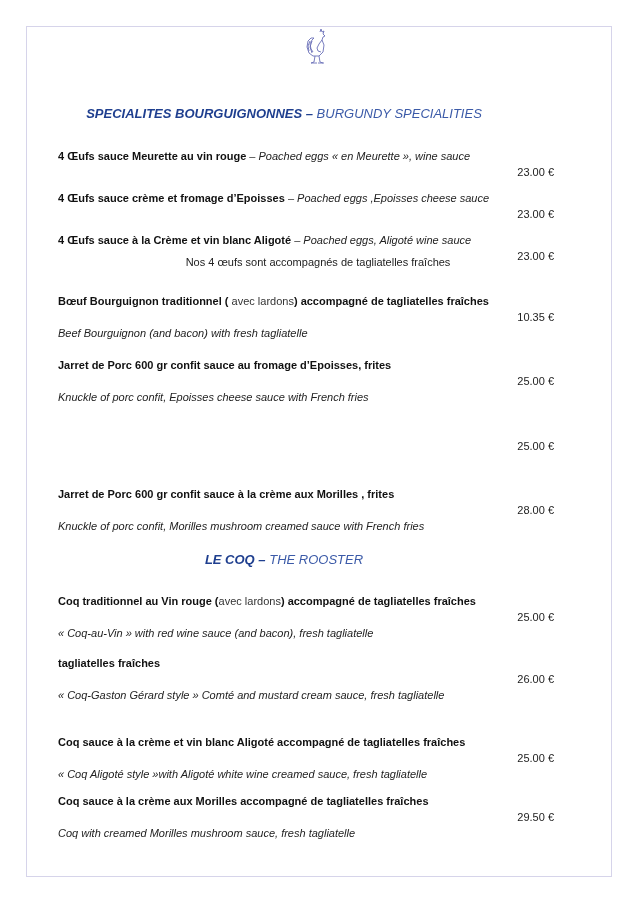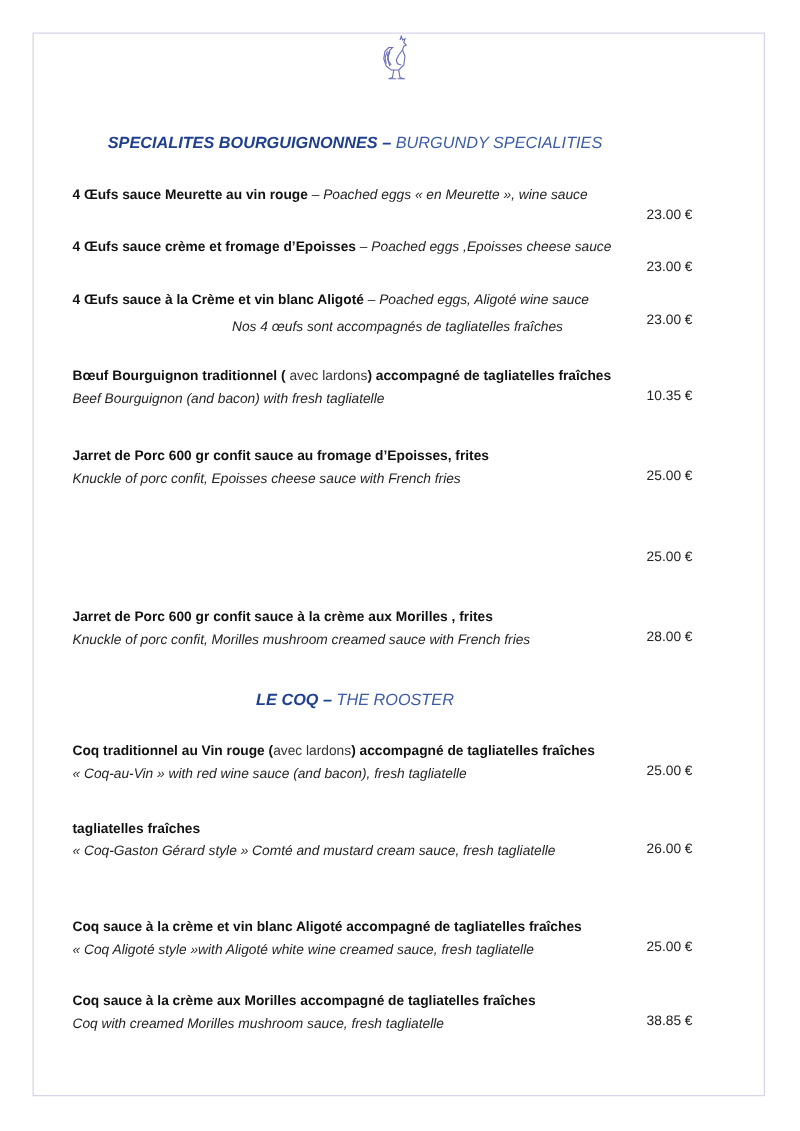--- a/index.html
+++ b/index.html
@@ -12,22 +12,22 @@
                    font-size: 13px; font-style: italic; color: #2f4f9e; }
   .section-title .fr { font-weight: bold; color: #1f3f8f; }
   .section-title .en { color: #3b5aa8; }
   .item { position: absolute; left: 58px; width: 500px; font-size: 11px; }
   .line { position: relative; height: 18px; line-height: 18px; white-space: nowrap; }
   .name { font-weight: bold; }
   .light { font-weight: normal; color: #333; }
   .sep { color: #333; }
   .en-inline { font-style: italic; color: #222; }
   .price { position: absolute; right: 4px; top: 16px; font-size: 11px; color: #222; }
-  .trans { font-style: italic; color: #222; height: 18px; line-height: 18px; margin-top: 0; white-space: nowrap; }
-  .note { font-style: italic; color: #222; text-align: center; height: 18px; line-height: 18px; margin-top: 4px; padding-left: 20px; }
+  .trans { font-style: italic; color: #222; height: 18px; line-height: 18px; margin-top: 14px; white-space: nowrap; }
+  .note { color: #222; text-align: center; height: 18px; line-height: 18px; margin-top: 4px; padding-left: 20px; }
 </style>
 </head>
 <body>
 
 <div class="frame"></div>
 
 <svg class="logo" viewBox="0 0 38 44" fill="none" stroke="#6a6fb8" stroke-width="0.9">
   <path d="M22 5 L23 2 L24 5 L26 4 L25 7 L27 9 L25 10 L24 13 L26 18 L25 25 L21 29 L15 29 L11 26 L9 20 L10 14 L13 11 L16 11 L14 13 L12 17 L13 22 L15 25"></path>
   <path d="M24 13 L21 17 L19 21 L20 24 L23 25"></path>
   <path d="M12 14 L10 19 L11 24 M14 14 L12 20 L14 26"></path>
@@ -95,15 +95,15 @@
 </div>
 
 <div class="item" style="top:733px;">
   <div class="line"><span class="name">Coq sauce à la crème et vin blanc Aligoté accompagné de tagliatelles fraîches</span>
     <span class="price">25.00 €</span></div>
   <div class="trans">« Coq Aligoté style »with Aligoté white wine creamed sauce, fresh tagliatelle</div>
 </div>
 
 <div class="item" style="top:792px;">
   <div class="line"><span class="name">Coq sauce à la crème aux Morilles accompagné de tagliatelles fraîches</span>
-    <span class="price">38.85 €</span></div>
+    <span class="price">29.50 €</span></div>
   <div class="trans"> Coq with creamed Morilles mushroom sauce, fresh tagliatelle</div>
 </div>
 
 </body></html>

